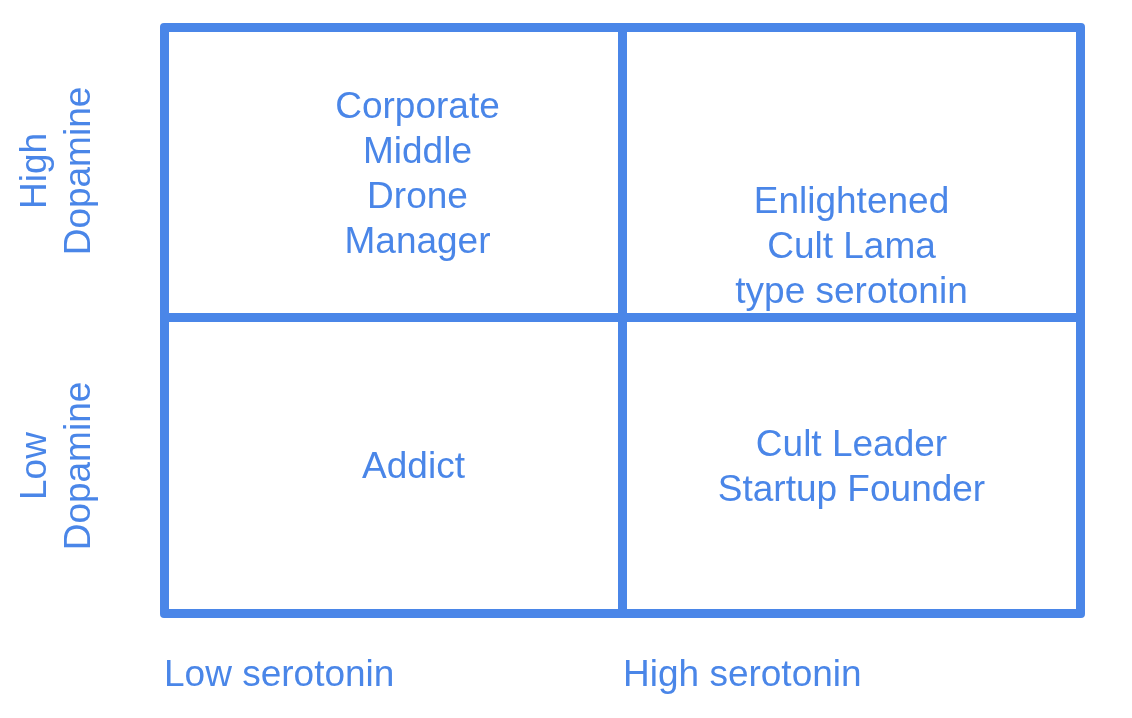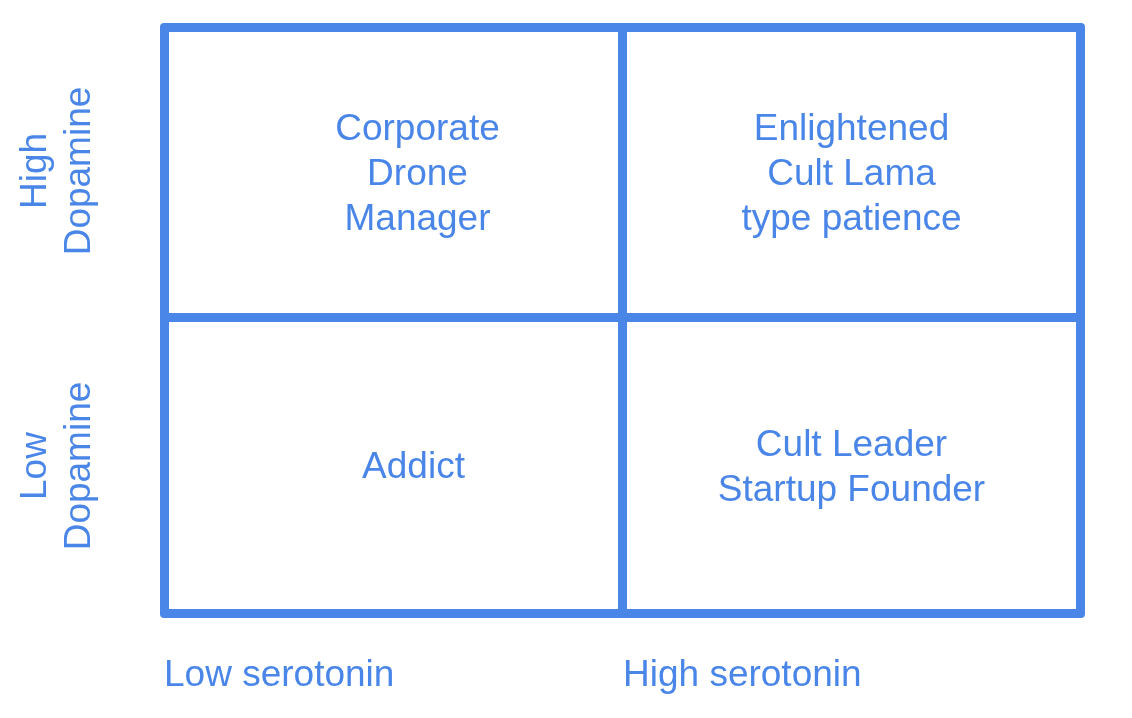--- a/index.html
+++ b/index.html
@@ -39,21 +39,21 @@
     position: absolute;
     display: flex;
     align-items: center;
     justify-content: center;
     text-align: center;
     color: var(--accent);
     font-size: 37px;
     line-height: 45px;
   }
   .cell-tl { left: 169px; top: 32px;  width: 449px; height: 281px; padding-left: 48px; }
-  .cell-tr { left: 627px; top: 32px;  width: 449px; height: 281px; }
+  .cell-tr { left: 627px; top: 32px;  width: 449px; height: 281px; align-items: flex-end; }
   .cell-bl { left: 169px; top: 322px; width: 489px; height: 287px; }
   .cell-br { left: 627px; top: 322px; width: 449px; height: 287px; }
 
   
   .y-label {
     position: absolute;
     color: var(--accent);
     font-size: 37px;
     line-height: 44px;
     text-align: center;
@@ -82,30 +82,31 @@
 
 <div class="canvas">
 
   <div class="matrix-frame"></div>
   <div class="divider-v"></div>
   <div class="divider-h"></div>
 
   <div class="cell cell-tl">
     <div>
       <div>Corporate</div>
+      <div>Middle</div>
       <div>Drone</div>
       <div>Manager</div>
     </div>
   </div>
 
   <div class="cell cell-tr">
     <div>
       <div>Enlightened</div>
       <div>Cult Lama</div>
-      <div>type patience</div>
+      <div>type serotonin</div>
     </div>
   </div>
 
   <div class="cell cell-bl">
     <div>
       <div>Addict</div>
     </div>
   </div>
 
   <div class="cell cell-br">

